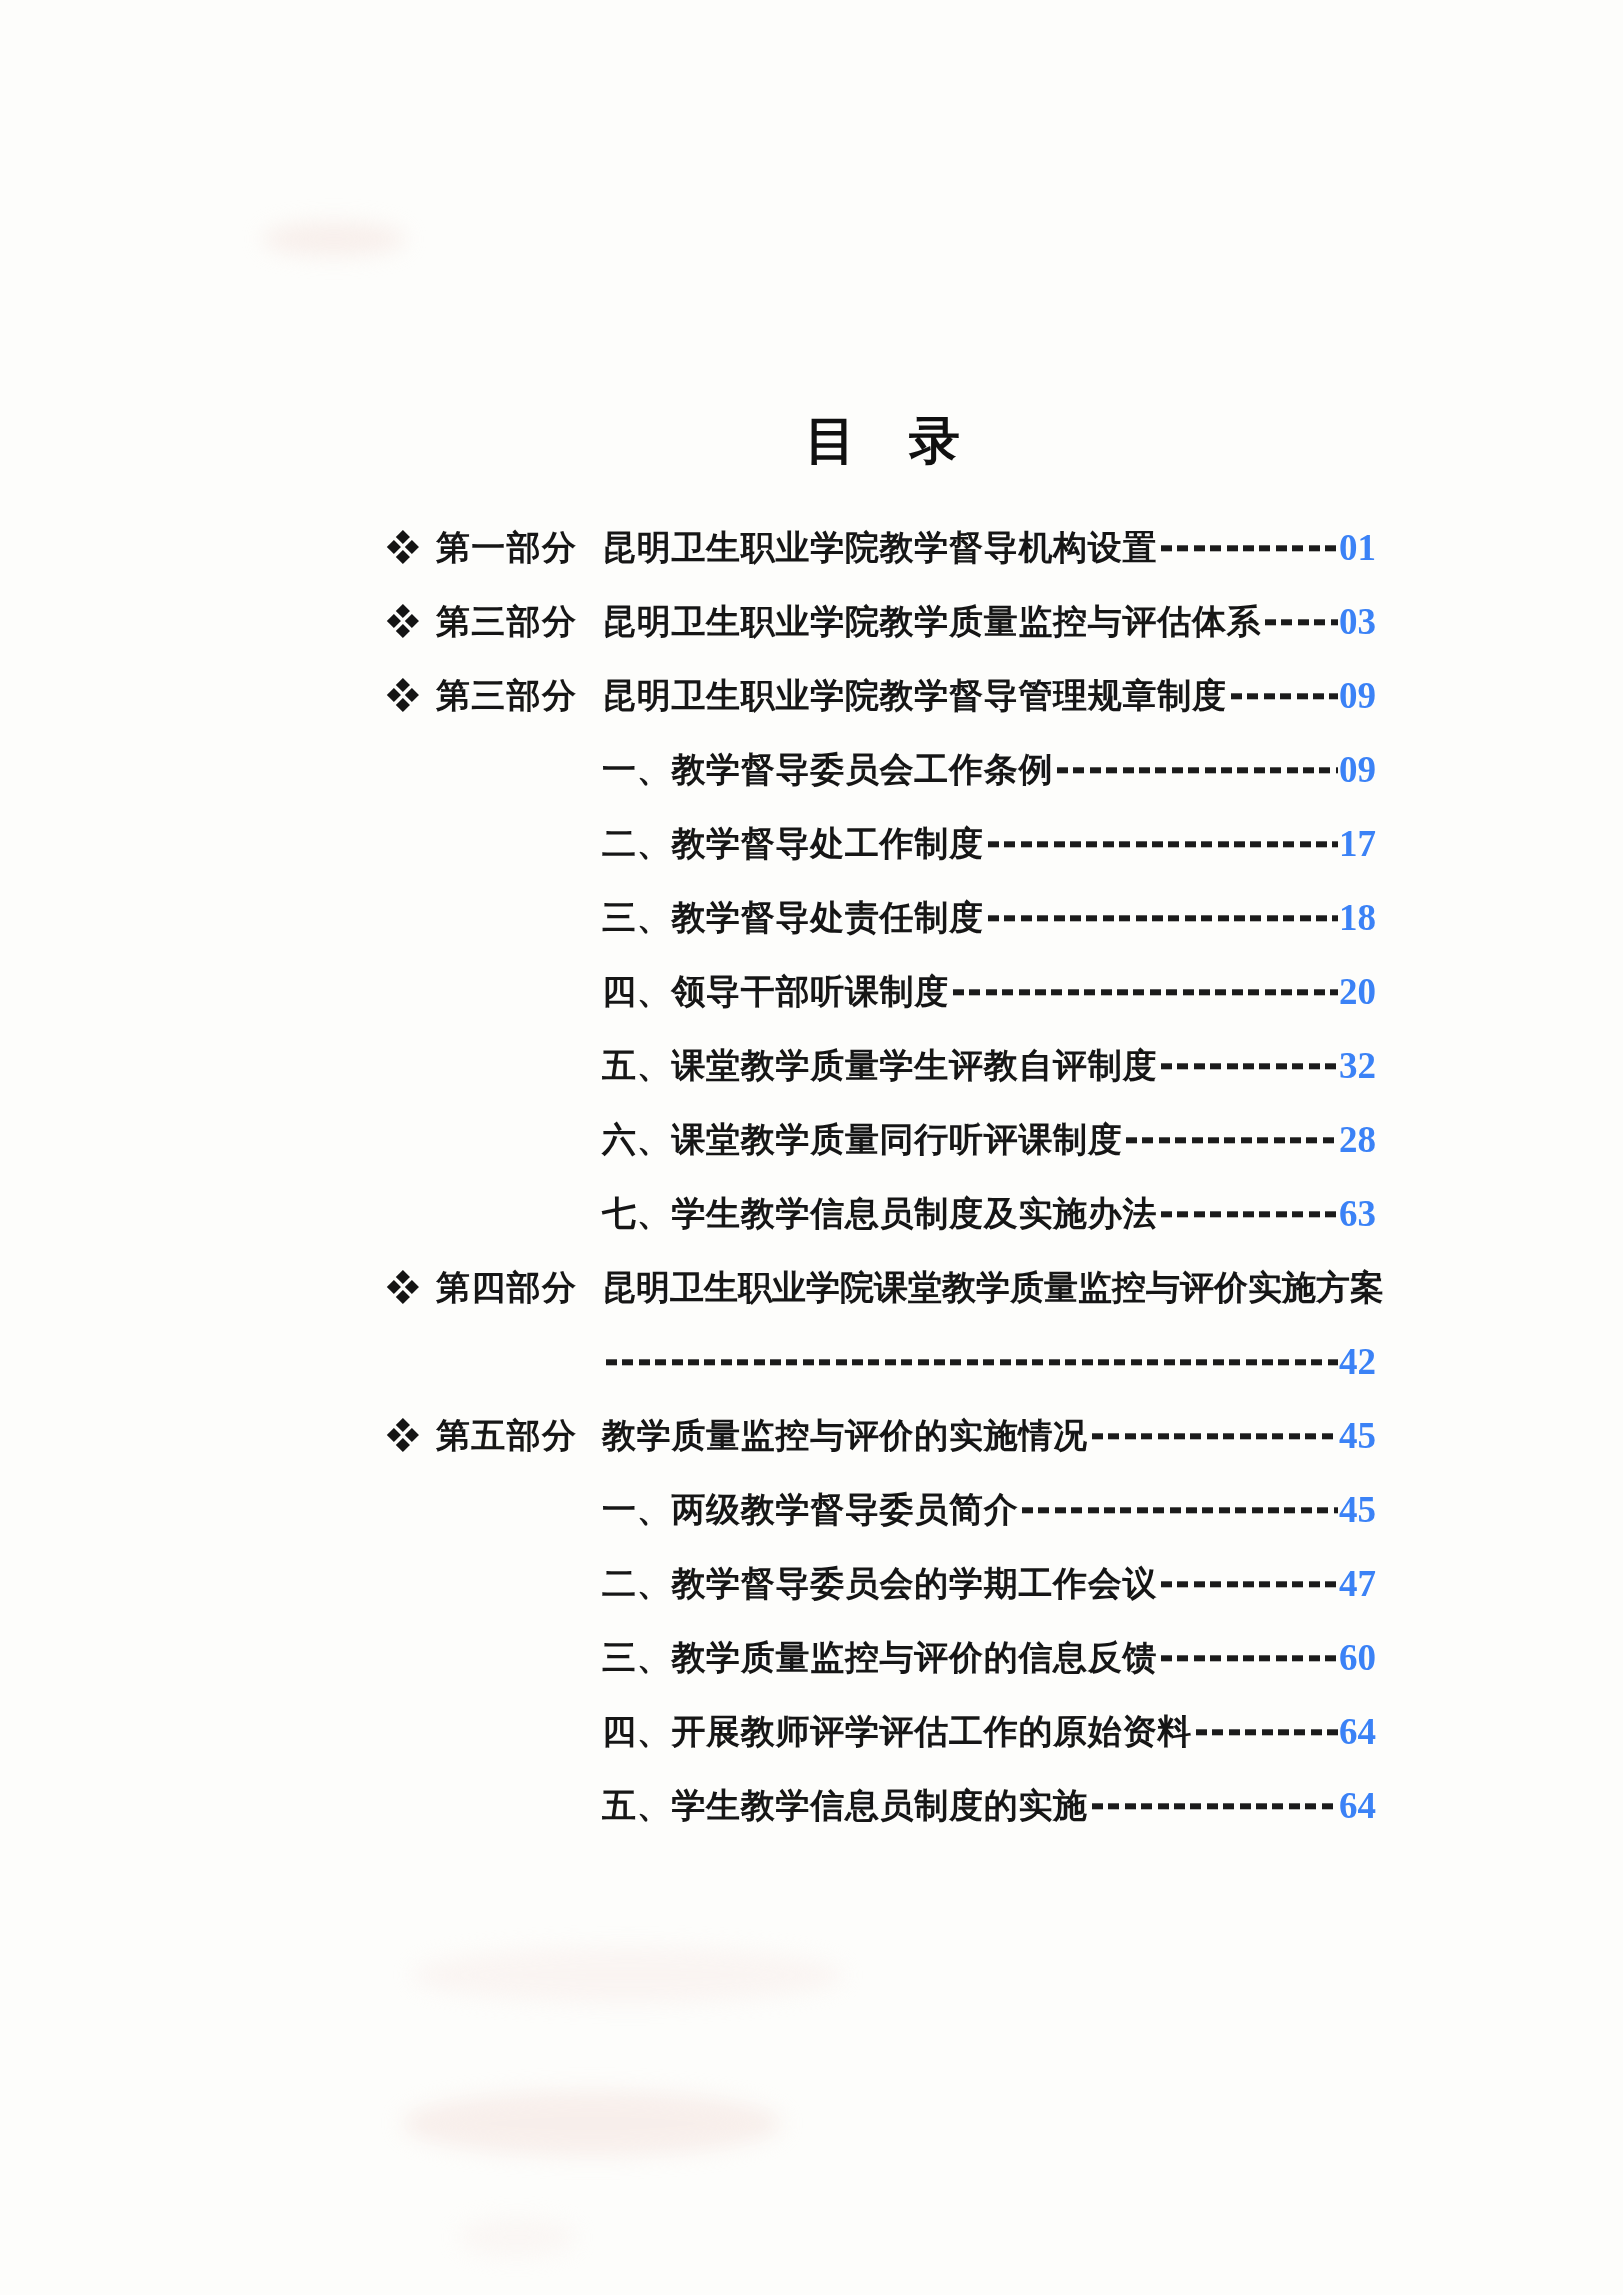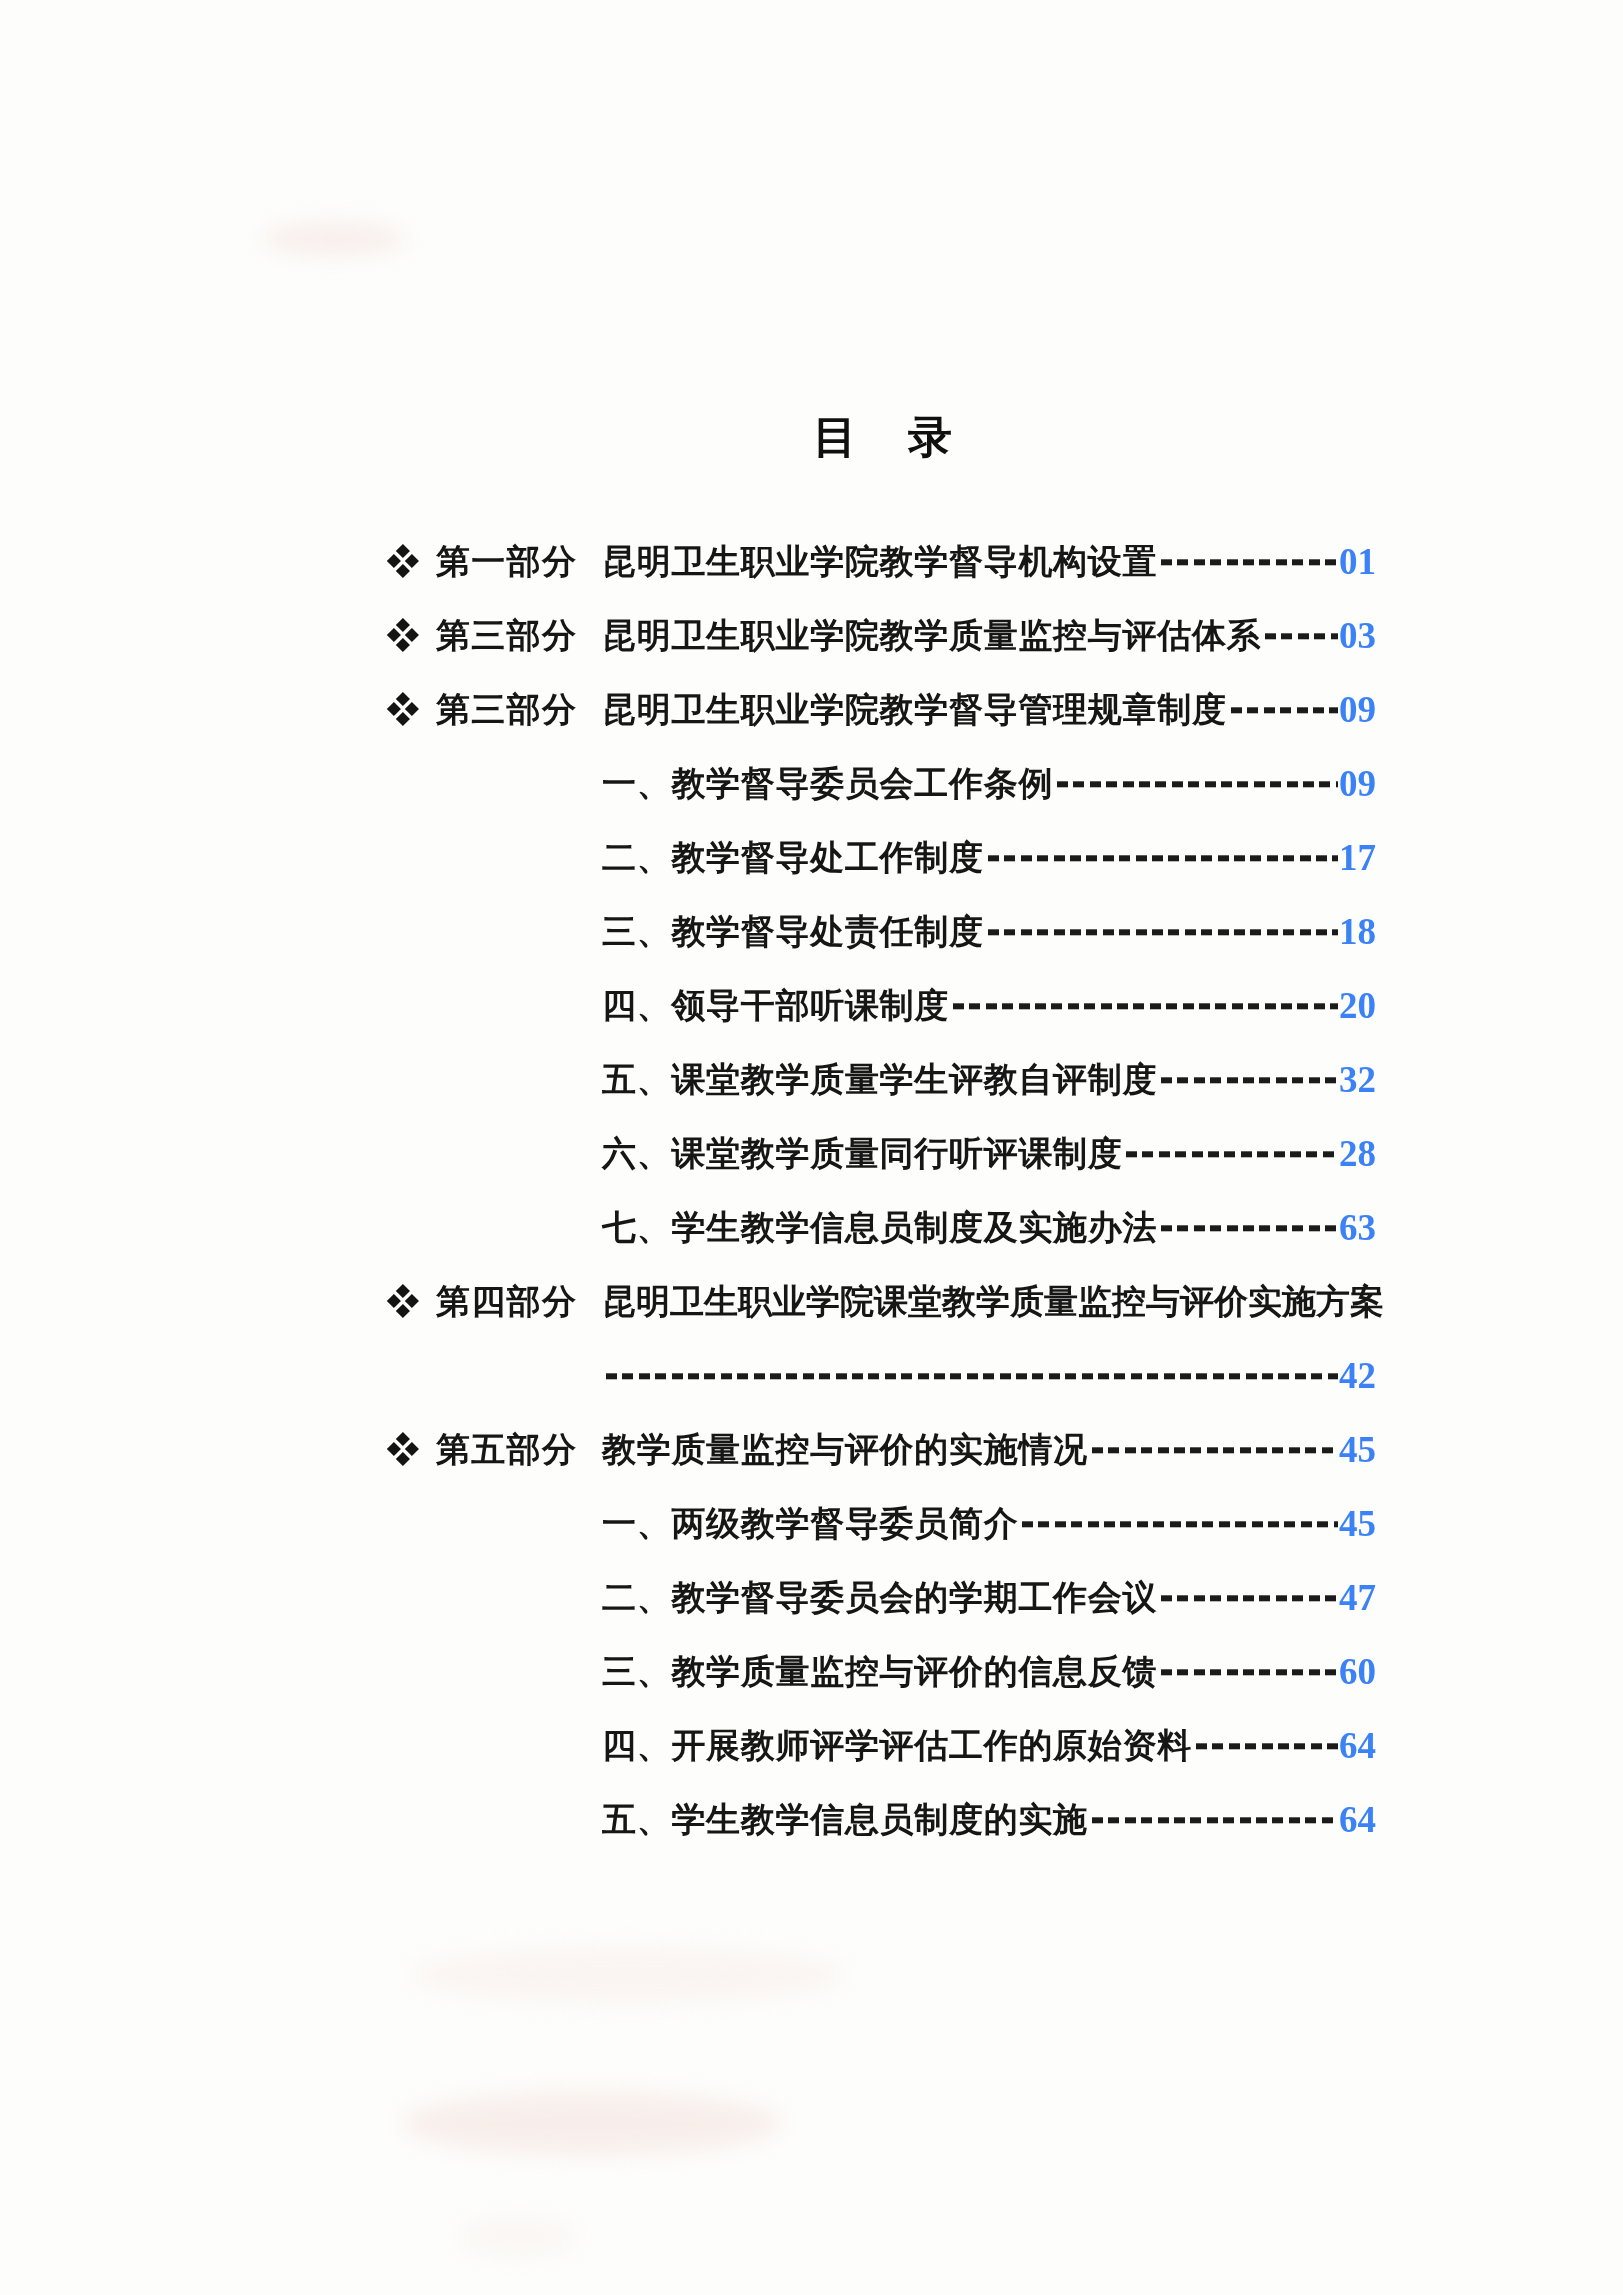--- a/index.html
+++ b/index.html
@@ -24,31 +24,31 @@
   .smudge.s3 { left: 402px; top: 2091px; width: 380px; height: 65px; background: #f3e1dc; opacity: .50; }
   .smudge.s4 { left: 458px; top: 2218px; width: 118px; height: 39px;  background: #f6ebe8; opacity: .35; }
 
   .doc-title {
     position: absolute;
     left: 389px;
     top: 415px;
     width: 987px;
     margin: 0;
     text-align: center;
-    font-size: 44px;
+    font-size: 51px;
     line-height: 1;
     font-weight: 700;
     word-spacing: 39px;
     color: #101010;
   }
 
   .toc {
     position: absolute;
     left: 389px;
-    top: 524px;
+    top: 510px;
     width: 987px;
     font-size: 34px;
     font-weight: 700;
     line-height: 1;
   }
   .row { display: flex; align-items: center; height: 74px; }
 
   
   .bullet { position: relative; width: 47px; height: 31px; flex: none; }
   .bullet .dia {

